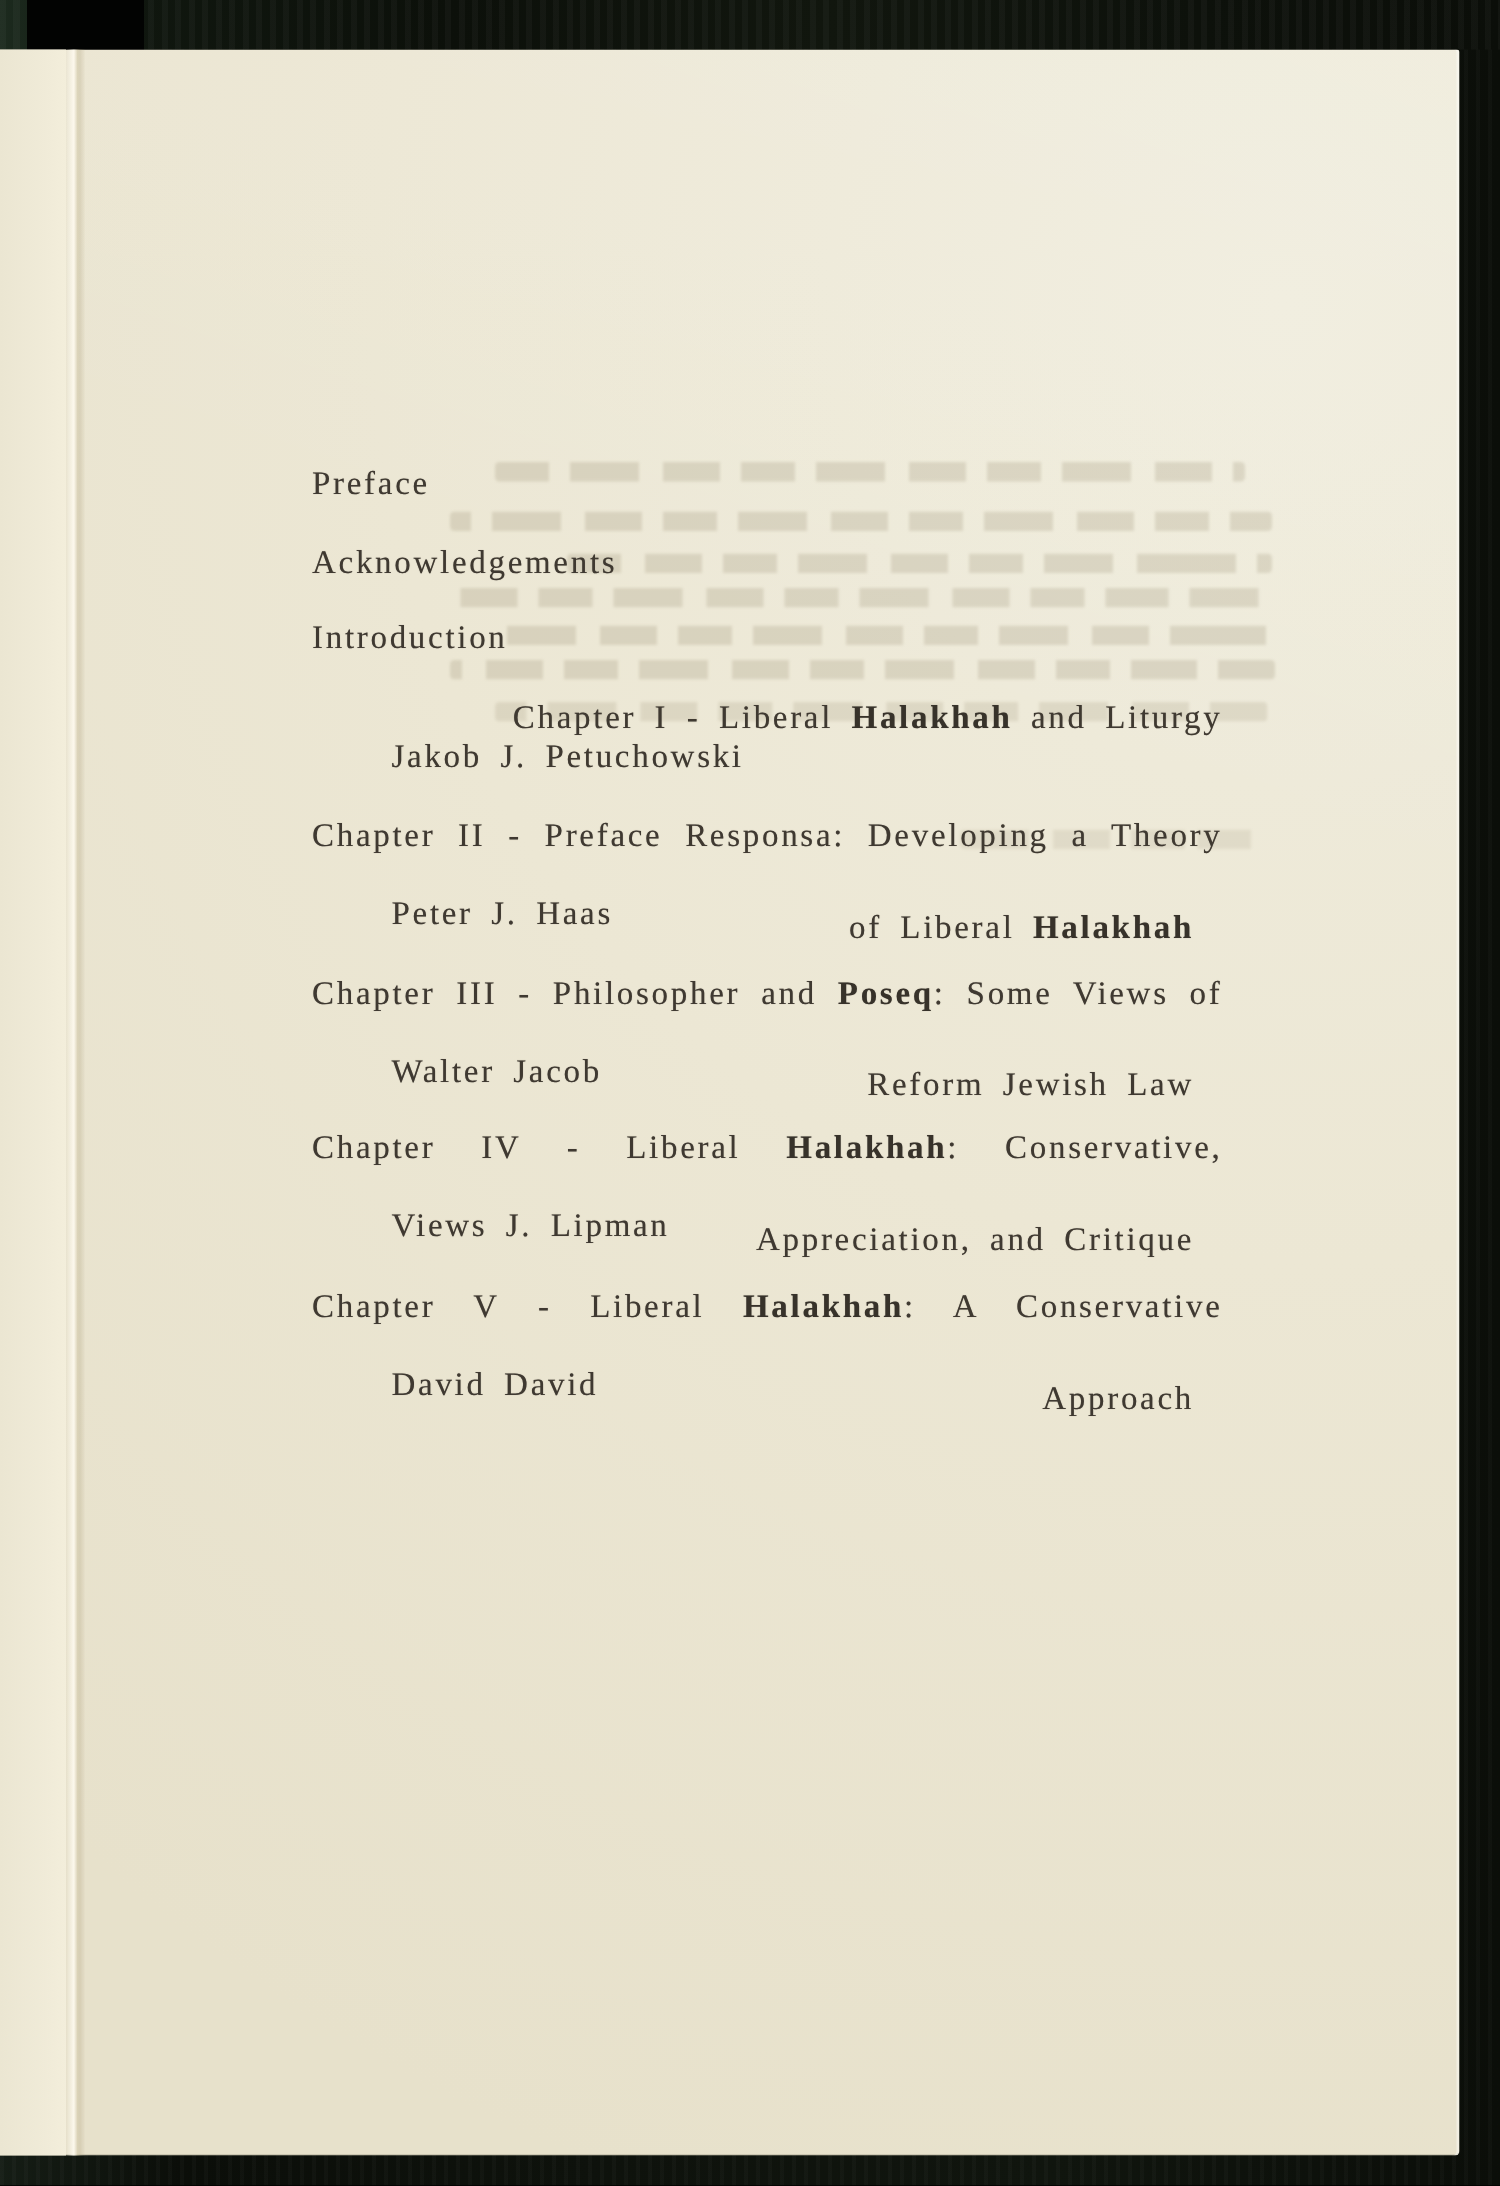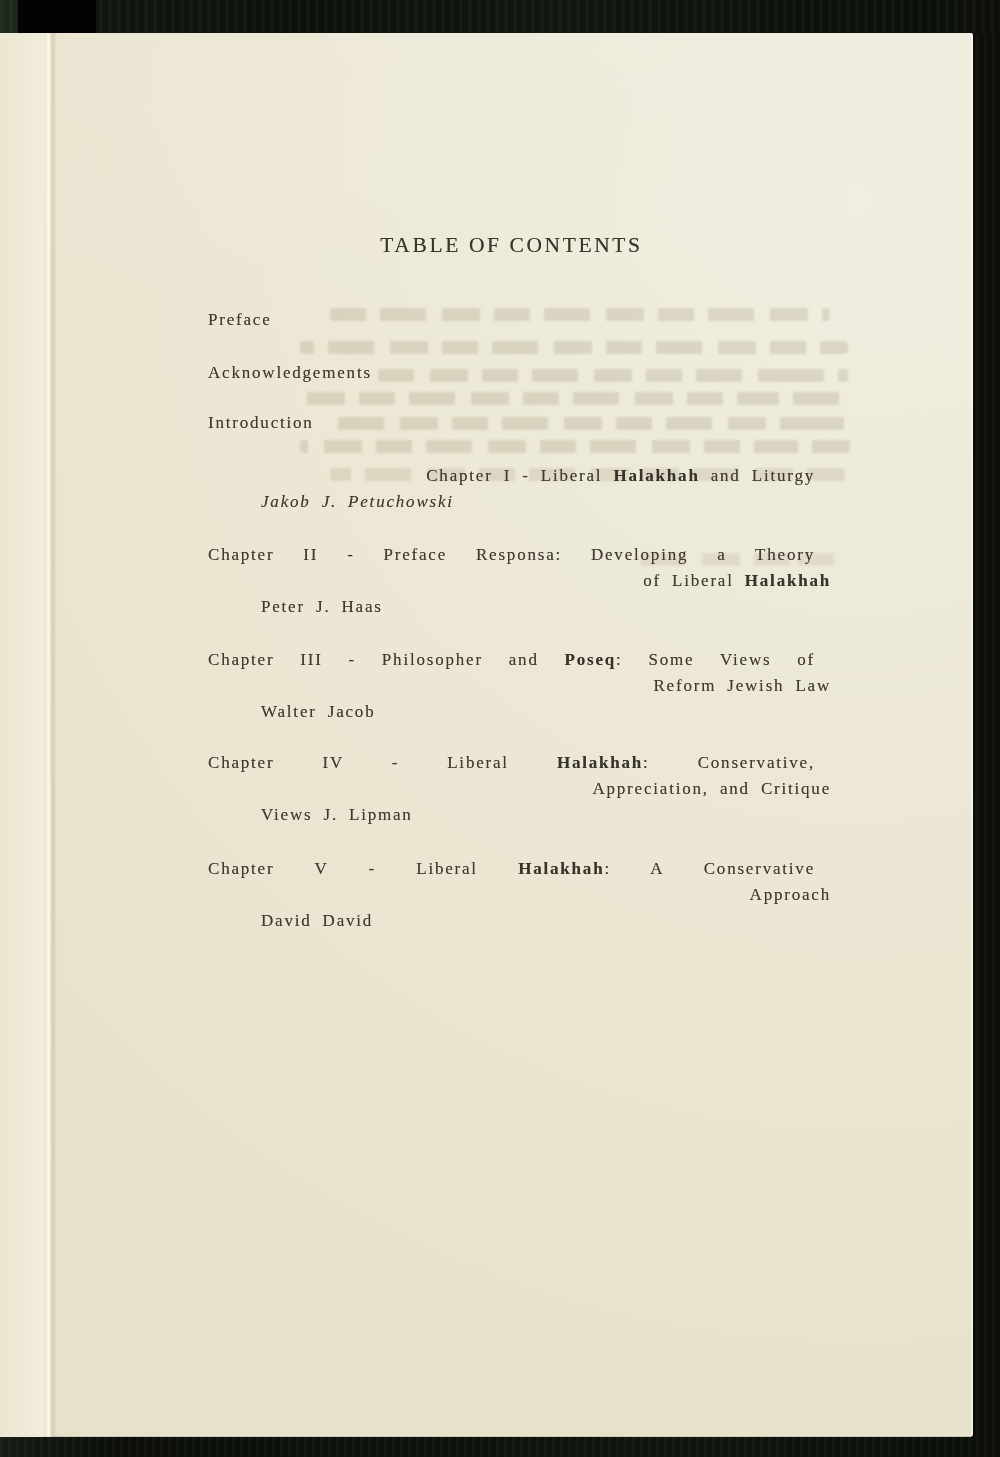--- a/index.html
+++ b/index.html
@@ -29,26 +29,26 @@
   .spine{position:absolute;left:0;top:0;width:44px;height:100%;
     background:linear-gradient(90deg,#ebe6d2 0%,#f0ebd8 70%,#f3eedb 100%);}
   .crease{position:absolute;left:44px;top:0;width:13px;height:100%;filter:blur(0.4px);
     background:linear-gradient(90deg, rgba(235,228,205,0) 0%, rgba(253,249,238,0.95) 40%,
       rgba(208,198,166,0.60) 60%, rgba(184,173,140,0.35) 72%, rgba(236,231,214,0) 100%);}
   .ghost-row{position:absolute;height:13px;border-radius:3px;opacity:0.20;filter:blur(1.1px);
     background:repeating-linear-gradient(90deg,#8a7e60 0 36px,rgba(0,0,0,0) 36px 50px,
       #8a7e60 50px 96px,rgba(0,0,0,0) 96px 112px,#8a7e60 112px 150px,rgba(0,0,0,0) 150px 164px);}
   .heading{position:absolute;left:208px;width:607px;top:200px;text-align:center;
     font-size:21.5px;letter-spacing:2.6px;color:#3a352c;text-shadow:0 0 0.5px rgba(58,53,44,0.55);}
-  .fm,.tl,.al{position:absolute;font-size:17px;line-height:1;
+  .fm,.tl,.al{position:absolute;font-size:22px;line-height:1;
     letter-spacing:1.8px;word-spacing:5px;text-shadow:0 0 0.5px rgba(63,57,49,0.5);white-space:nowrap;}
   .fm{left:208px;}
   .tl{left:208px;width:607px;text-align:right;}
   .tl.just{white-space:normal;text-align:justify;text-align-last:justify;}
-  .tl.wrap{left:339px;width:492px;}
+  .tl.wrap{left:304px;width:492px;margin-top:35px;}
   .al{left:261px;}
   b{font-weight:700;color:#37322a;}
 </style>
 </head>
 <body>
 
 <div class="scan">
   <div class="band-top"></div>
   <div class="band-top-black"></div>
 
@@ -58,29 +58,28 @@
 
     <div class="ghost-row" style="top:275px;left:330px;width:500px;"></div>
     <div class="ghost-row" style="top:308px;left:300px;width:548px;background-position:-22px 0;"></div>
     <div class="ghost-row" style="top:336px;left:378px;width:470px;background-position:-60px 0;"></div>
     <div class="ghost-row" style="top:359px;left:300px;width:548px;background-position:-105px 0;"></div>
     <div class="ghost-row" style="top:384px;left:328px;width:520px;background-position:-40px 0;"></div>
     <div class="ghost-row" style="top:407px;left:300px;width:550px;background-position:-88px 0;"></div>
     <div class="ghost-row" style="top:435px;left:330px;width:515px;background-position:-15px 0;opacity:0.16;"></div>
     <div class="ghost-row" style="top:520px;left:640px;width:208px;background-position:-50px 0;opacity:0.13;"></div>
 
-    <div class="heading">TABLE OF CONTENTS</div>
 
     <div class="fm" style="top:278px;">Preface</div>
     <div class="fm" style="top:331px;">Acknowledgements</div>
     <div class="fm" style="top:381px;">Introduction</div>
 
     <div>
       <div class="tl" style="top:434px;"><span>Chapter I - Liberal </span><b>Halakhah</b><span> and Liturgy</span></div>
-      <div class="al" style="top:460px;font-style:italic;">Jakob J. Petuchowski</div>
+      <div class="al" style="top:460px;">Jakob J. Petuchowski</div>
     </div>
 
     <div>
       <div class="tl just" style="top:513px;"><span>Chapter II - Preface Responsa: Developing a Theory</span></div>
       <div class="tl wrap" style="top:539px;"><span>of Liberal </span><b>Halakhah</b></div>
       <div class="al" style="top:565px;">Peter J. Haas</div>
     </div>
 
     <div>
       <div class="tl just" style="top:618px;"><span>Chapter III - Philosopher and </span><b>Poseq</b><span>: Some Views of</span></div>

